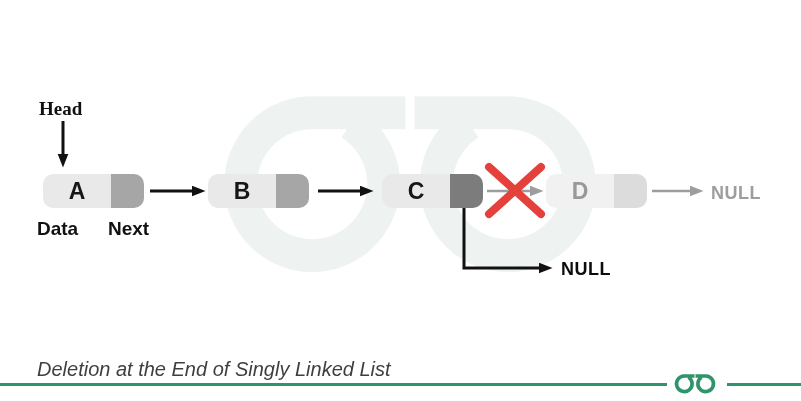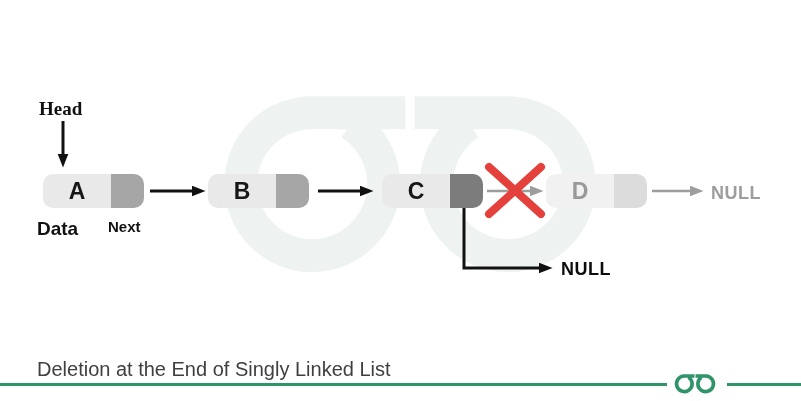--- a/index.html
+++ b/index.html
@@ -24,30 +24,30 @@
     font-size:23px; font-weight:600; color:#161616;
   }
   .node .next-part { width:33px; background:var(--node-next,#a6a6a6); }
   .node-c .next-part { background:var(--node-next-last,#7c7c7c); }
   .node-d .data-part { background:var(--node-body-deleted,#f1f1f1); color:#999999; }
   .node-d .next-part { background:var(--node-next-deleted,#dcdcdc); }
   
   .lbl { position:absolute; color:#111111; font-weight:700; line-height:1; }
   .lbl-head { left:39px;  top:99px;  font-size:19px;font-family:Liberation Serif, serif; }
   .lbl-data { left:37px;  top:219px; font-size:19px; }
-  .lbl-next { left:108px; top:219px; font-size:15px; }
+  .lbl-next { left:108px; top:219px; font-size:19px; }
   .lbl-null-new  { left:561px; top:260px; font-size:18px; letter-spacing:0.5px; color:#0c0c0c; }
   .lbl-null-gray { left:711px; top:184px; font-size:18px; letter-spacing:0.5px;
                    color:var(--arrow-gray,#9d9d9d); font-weight:600; }
   
   .arrows { position:absolute; left:0; top:0; width:801px; height:401px; pointer-events:none; }
   
   .caption {
     position:absolute; left:37px; top:358px;
-    font-size:20px; font-weight:400; color:var(--caption-color,#3f3f3f); line-height:1.1;
+    font-size:20px; font-weight:400; color:var(--caption-color,#3f3f3f); line-height:1.1;font-style:italic;
   }
   .green-line { position:absolute; top:383px; height:2.6px; background:var(--accent-green,#2f9469); }
   .green-line.seg1 { left:0; width:667px; }
   .green-line.seg2 { left:727px; width:74px; }
   .footer-logo { position:absolute; left:671px; top:372px; width:48px; height:24px; }
 </style>
 </head>
 <body>
 
 <div class="canvas">

